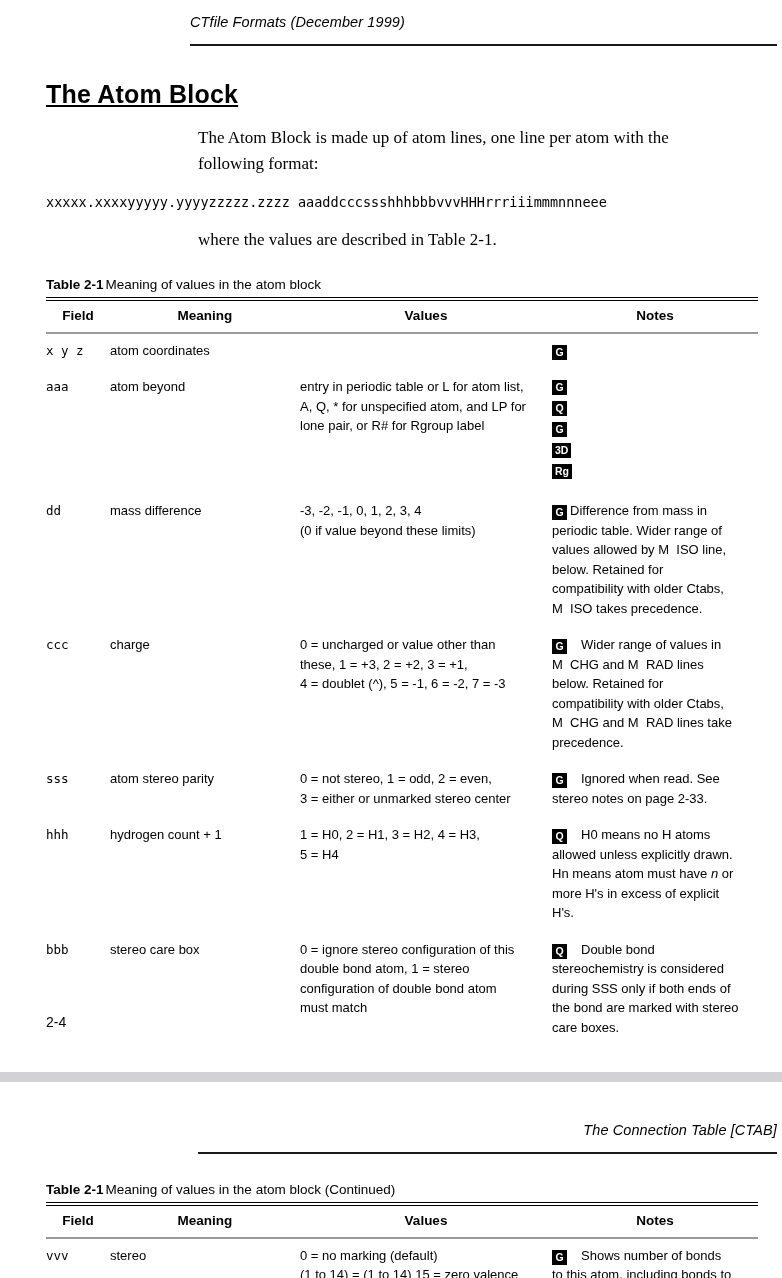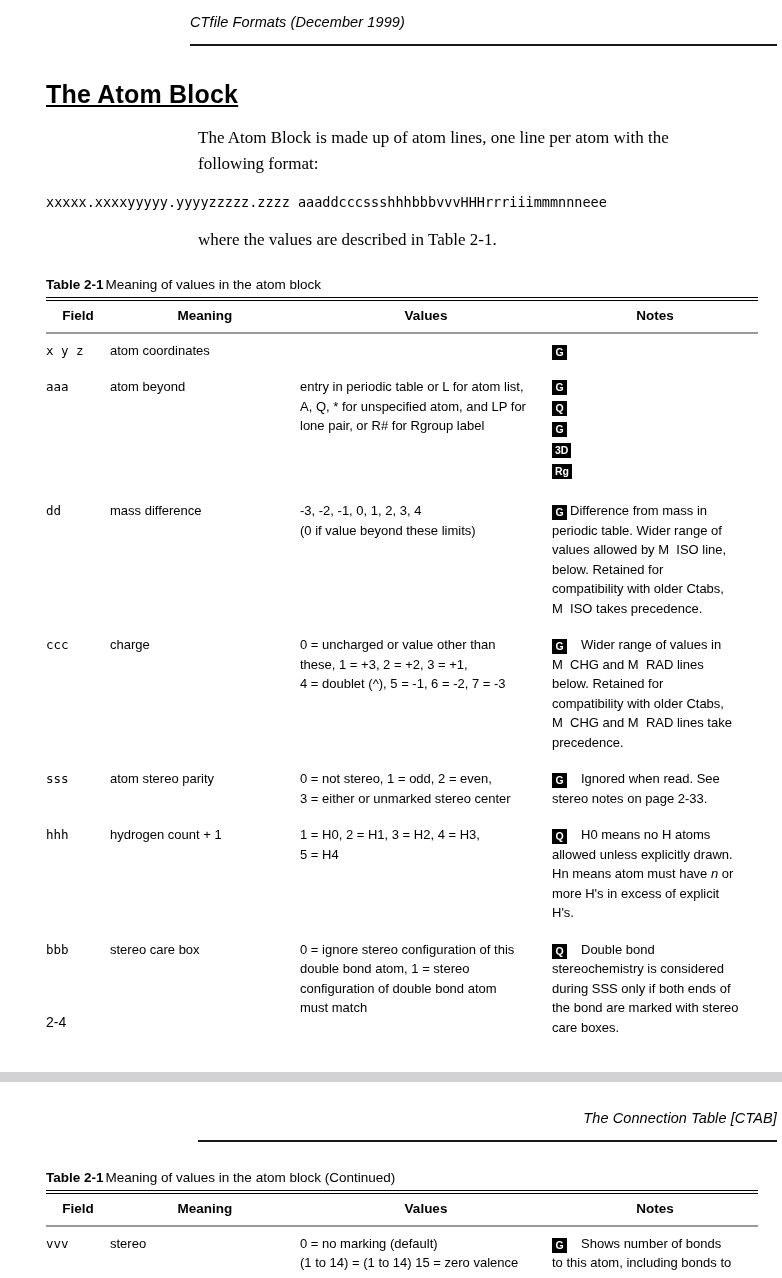--- a/index.html
+++ b/index.html
@@ -9,21 +9,21 @@
     -webkit-font-smoothing:antialiased;
   }
   .page{position:relative;}
   .page1{height:1058px;}
   
   .running-header{
     margin:14px 0 0 190px;width:587px;
     border-bottom:2px solid #1a1a1a;padding-bottom:14px;
     font-size:14.5px;font-style:italic;letter-spacing:.1px;
   }
-  .running-header.right{margin-top:28px;margin-left:198px;width:579px;text-align:right;}
+  .running-header.right{margin-top:40px;margin-left:198px;width:579px;text-align:right;}
   
   h1{margin:34px 0 0 46px;font-size:25px;font-weight:700;letter-spacing:.2px;text-decoration:underline;}
   .bodytext{
     margin:16px 0 0 198px;width:575px;
     font-family:"Liberation Serif","DejaVu Serif",serif;
     font-size:17px;line-height:26px;white-space:pre-line;
   }
   .where{margin-top:17px;}
   .codeline{
     margin:17px 0 0 46px;

